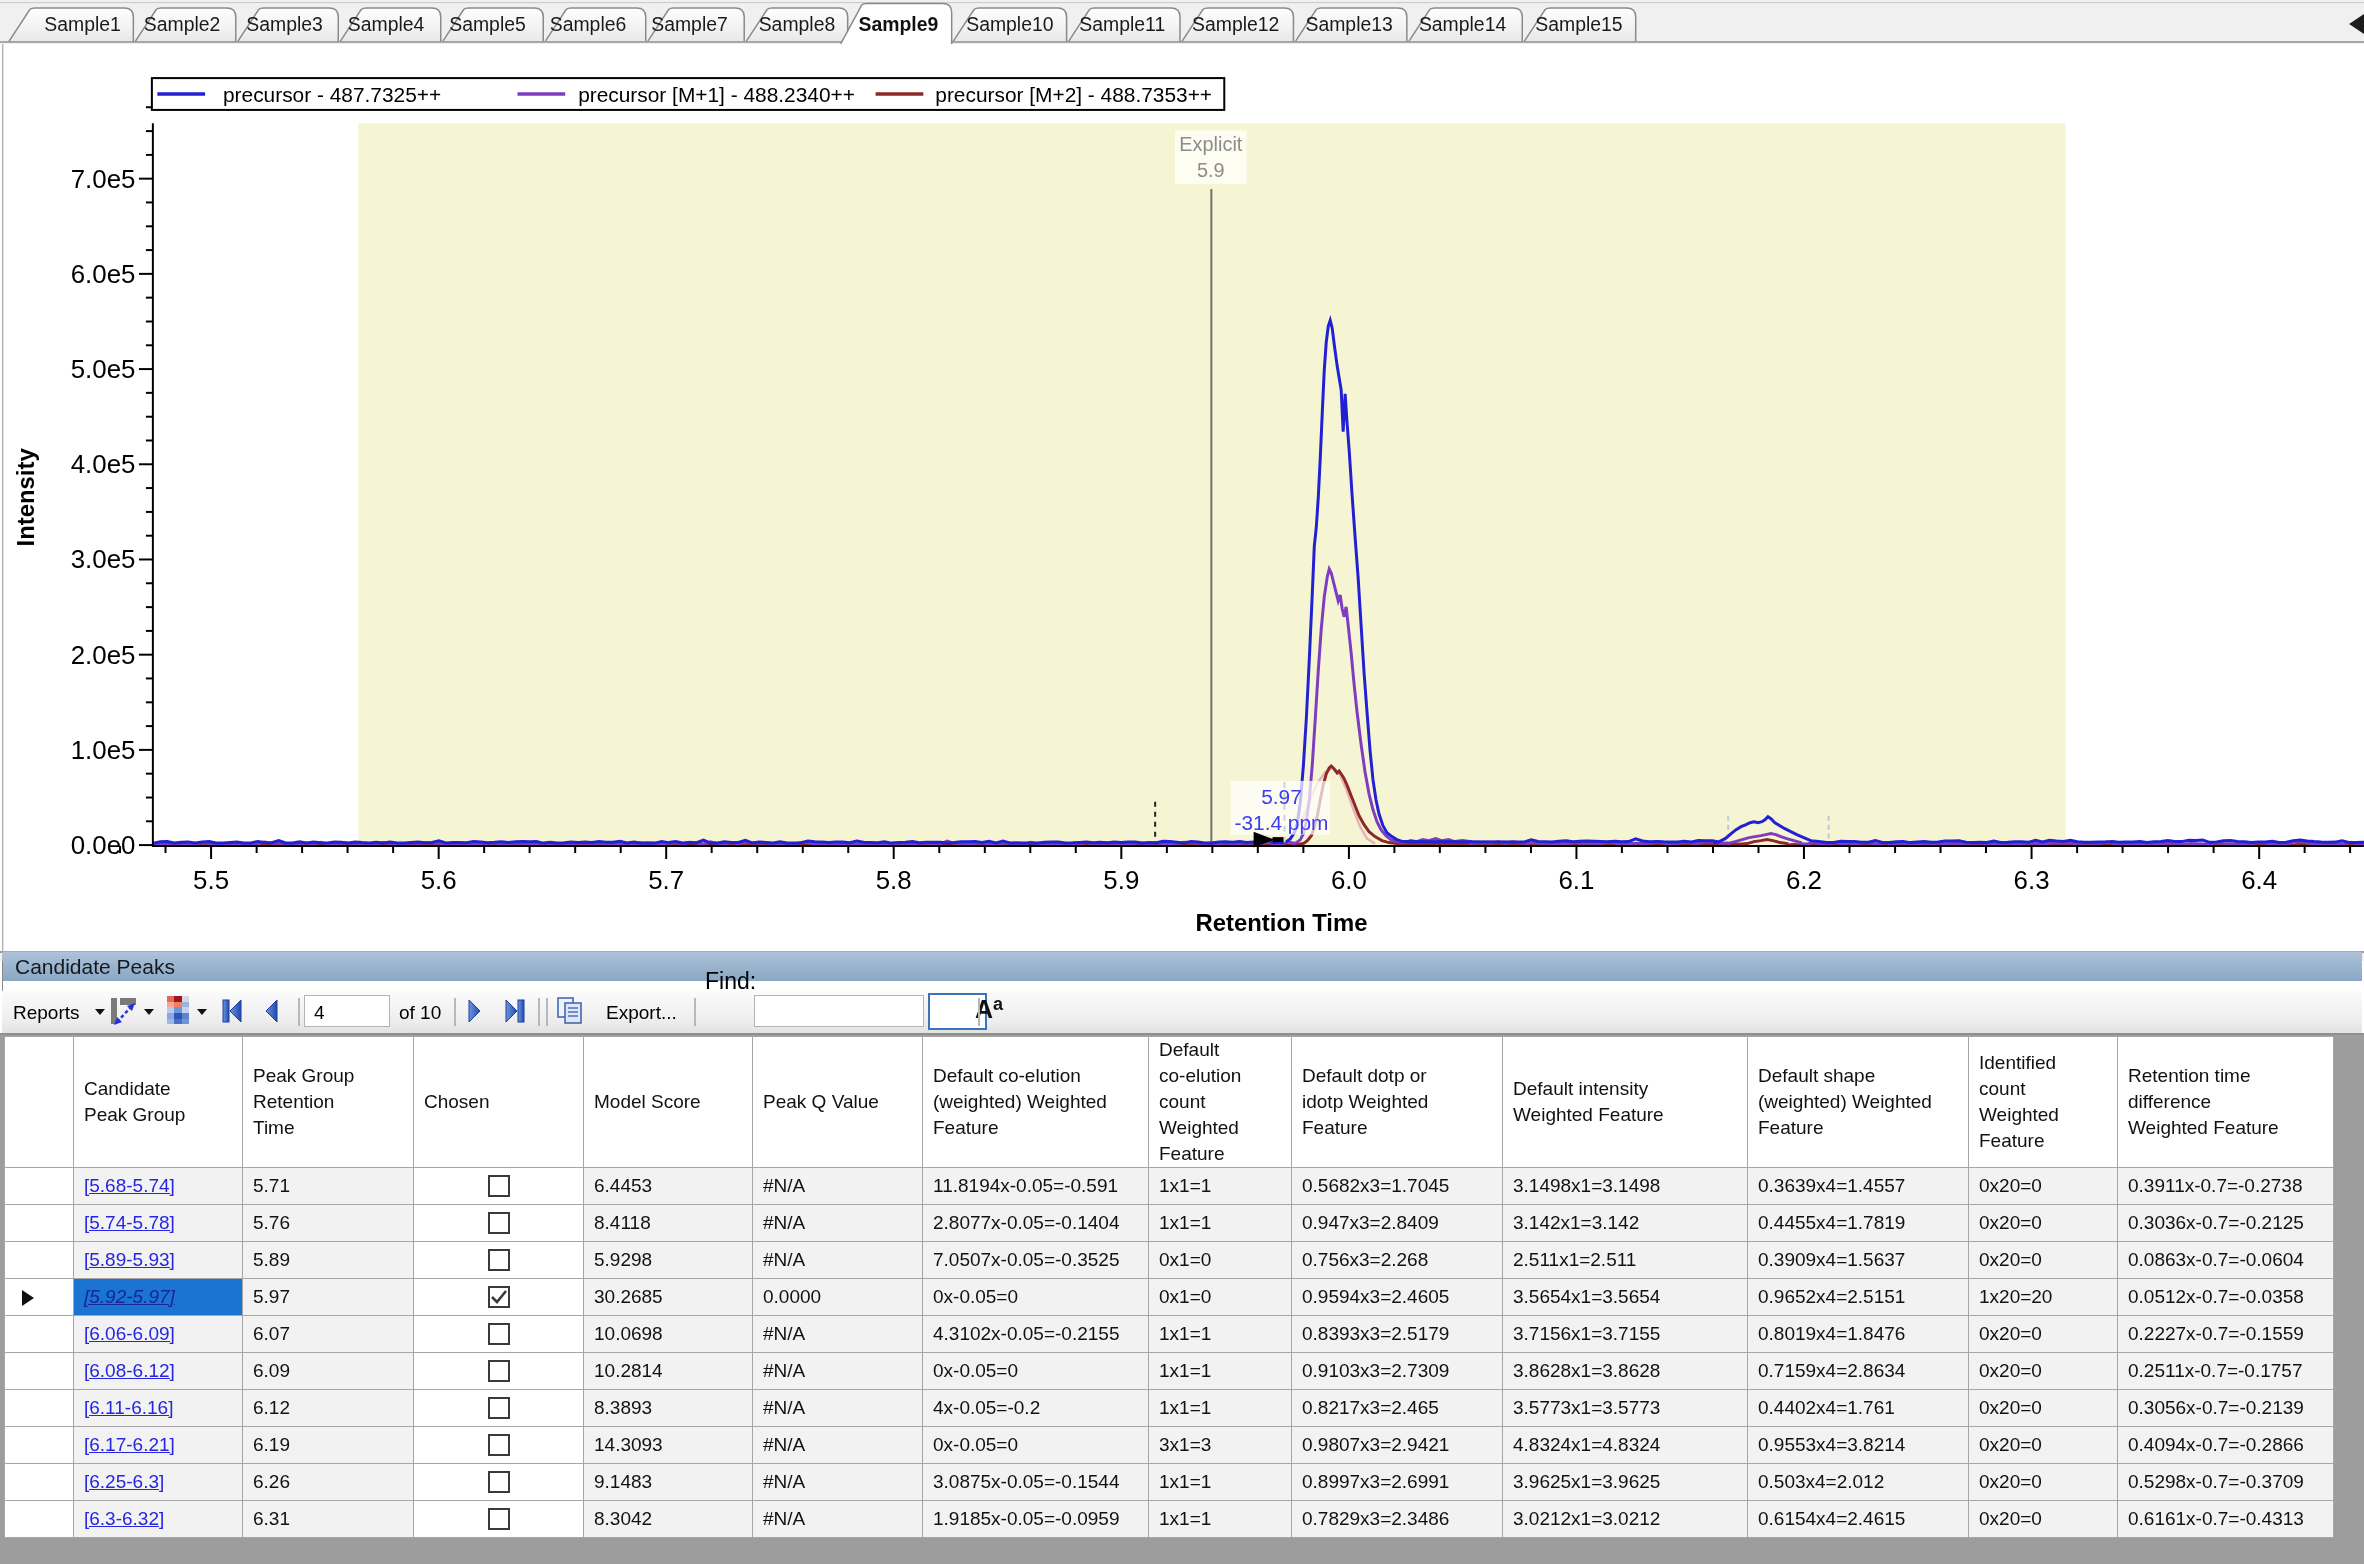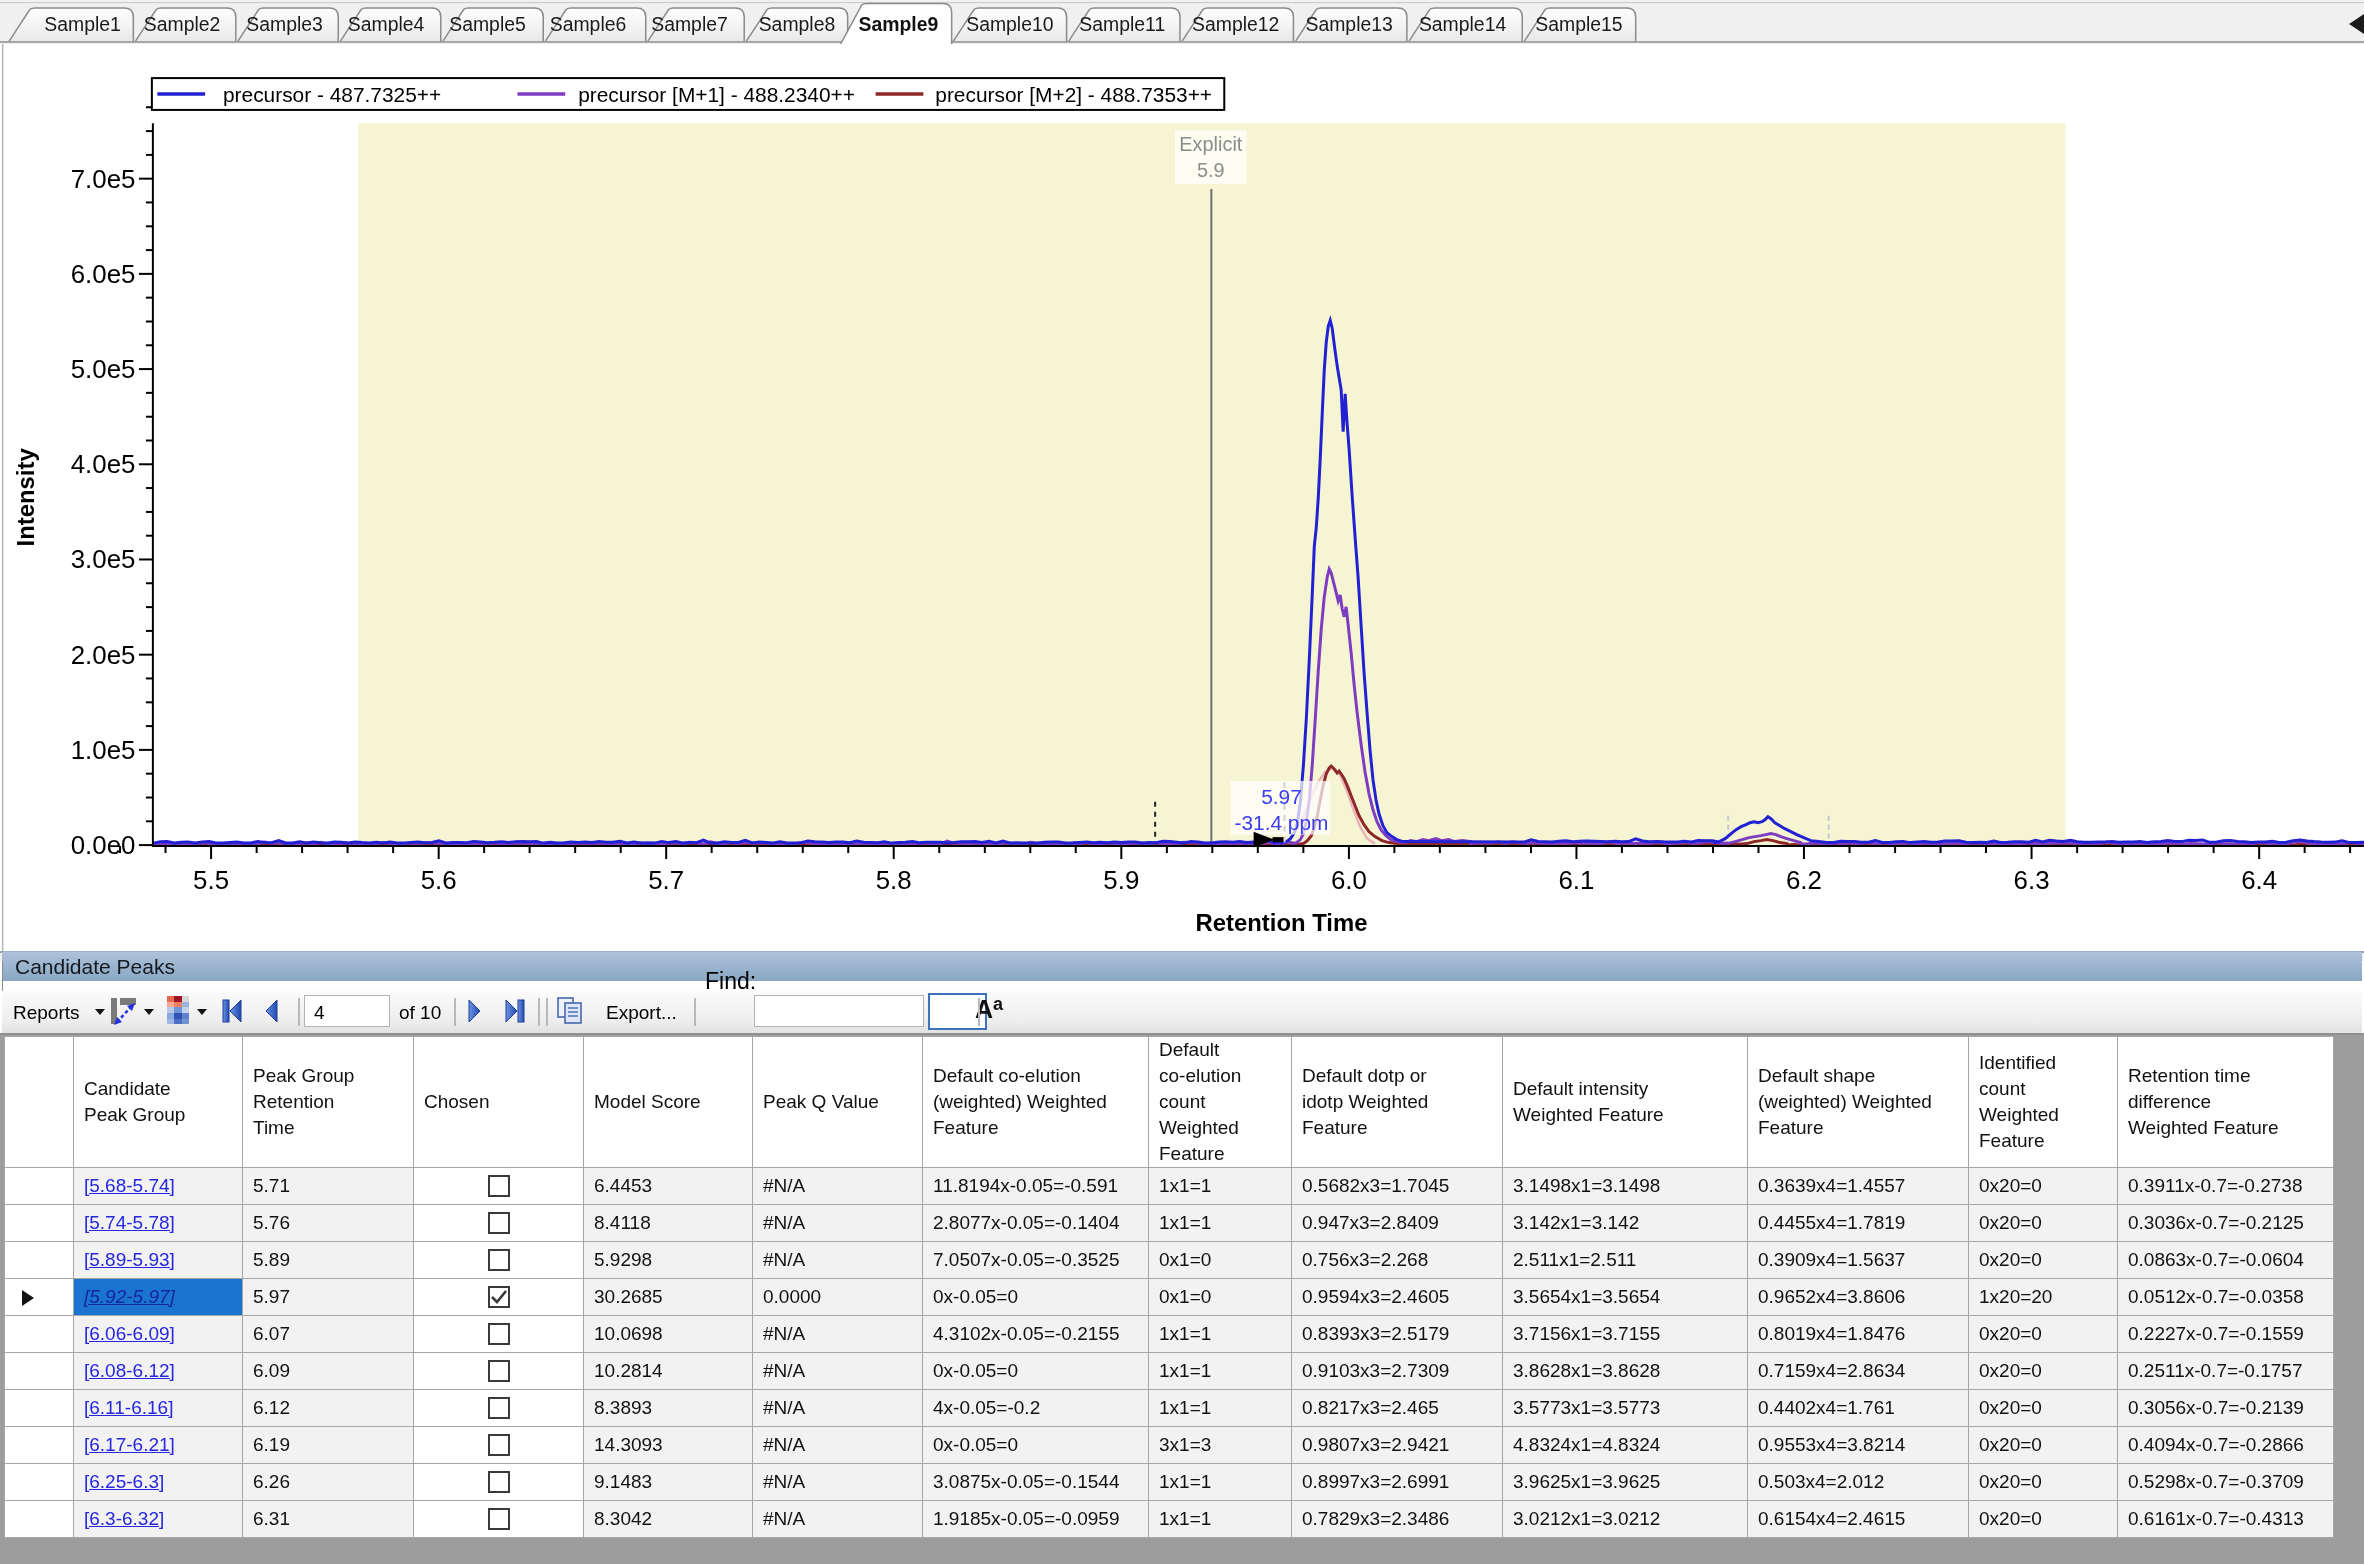--- a/index.html
+++ b/index.html
@@ -421,21 +421,21 @@
             <td>5.97</td>
             <td class="chk"><span class="cb"><svg width="22" height="22" viewBox="0 0 22 22">
                   <polyline points="4,11 9,16 18,5" fill="none" stroke="#3a3a3a" stroke-width="2.6"></polyline>
                 </svg></span></td>
             <td>30.2685</td>
             <td>0.0000</td>
             <td>0x-0.05=0</td>
             <td>0x1=0</td>
             <td>0.9594x3=2.4605</td>
             <td>3.5654x1=3.5654</td>
-            <td>0.9652x4=3.8606</td>
+            <td>0.9652x4=2.5151</td>
             <td>1x20=20</td>
             <td>0.0512x-0.7=-0.0358</td>
           </tr>
 <tr>
             <td class="rh"></td>
             <td class="lnk"><a>[6.06-6.09]</a></td>
             <td>6.07</td>
             <td class="chk"><span class="cb"></span></td>
             <td>10.0698</td>
             <td>#N/A</td>

